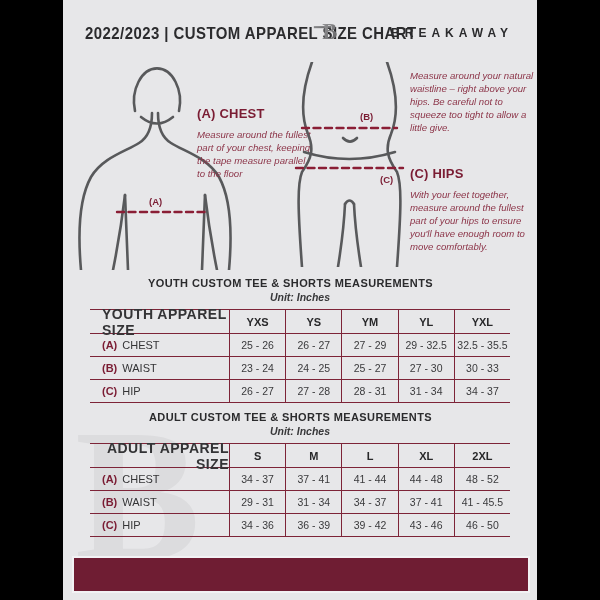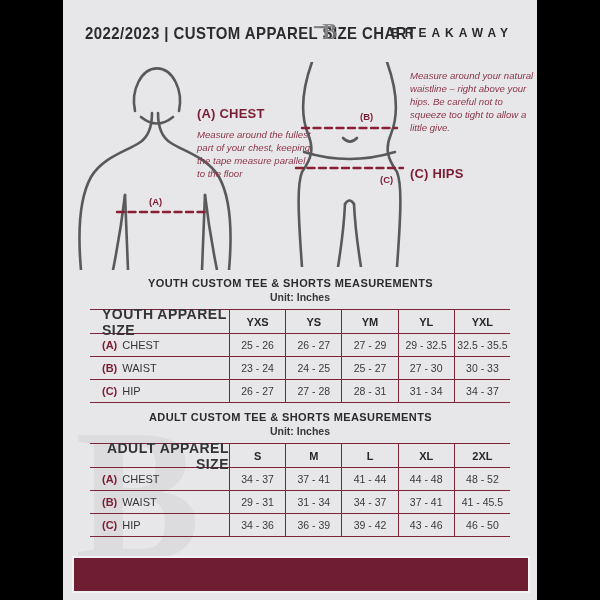--- a/index.html
+++ b/index.html
@@ -24,21 +24,21 @@
   .fig text { font-family:"Liberation Sans",sans-serif; font-size:9.5px; font-weight:bold; fill:#7a1c33; }
 
   .mblock { position:absolute; width:126px; }
   .mhead { font-size:13px; font-weight:bold; color:#7a1c33; letter-spacing:.2px; }
   .mtext { margin-top:7px; font-size:9.6px; font-style:italic; color:#8c3448; line-height:13px; font-weight:500; }
 
   
   .sect-title { position:absolute; left:0; width:455px; text-align:center;
     font-size:11px; font-weight:bold; color:#2b2b2d; letter-spacing:.4px; }
   .sect-unit { position:absolute; left:0; width:474px; text-align:center;
-    font-size:10.5px; font-weight:bold; color:#38383a; }
+    font-size:10.5px; font-style:italic; font-weight:bold; color:#38383a; }
   .table { position:absolute; left:27px; width:420px;
     border-top:1.5px solid #7d2438; border-bottom:1.5px solid #7d2438; }
   .tr { display:grid; grid-template-columns:139px repeat(5,1fr); }
   .tr + .tr { border-top:1.5px solid #7d2438; }
   .td { display:flex; align-items:center; justify-content:center;
     font-size:10.5px; color:#3a3a3c; height:22px; }
   .tr.head .td { height:23px; font-weight:bold; color:#28282a; font-size:11px; }
   .td.lbl { justify-content:flex-start; padding-left:12px; }
   .tr.head .td.lbl { font-weight:700; font-size:14px; letter-spacing:.5px; color:#343436; }
   .td .key { color:#7a1c33; font-weight:bold; margin-right:5px; }
@@ -106,20 +106,21 @@
       <path class="dash" d="M 4 106 L 111 106"></path>
       <text x="68" y="58">(B)</text>
       <text x="88" y="121">(C)</text>
     </svg>
 
     <div class="mblock" style="left:347px; top:62px;">
       <div class="mtext">Measure around your natural waistline – right above your hips. Be careful not to squeeze too tight to allow a little give.</div>
     </div>
     <div class="mblock" style="left:347px; top:166px;">
       <div class="mhead">(C) HIPS</div>
+      <div class="mtext">With your feet together, measure around the fullest part of your hips to ensure you'll have enough room to move comfortably.</div>
     </div>
 
     <div class="sect-title" style="top:277px;">YOUTH CUSTOM TEE &amp; SHORTS MEASUREMENTS</div>
     <div class="sect-unit" style="top:291px;">Unit: Inches</div>
 
     <div class="table" style="top:309px;">
       <div class="tr head">
         <div class="td lbl">YOUTH APPAREL SIZE</div>
         <div class="td">YXS</div>
         <div class="td">YS</div>

